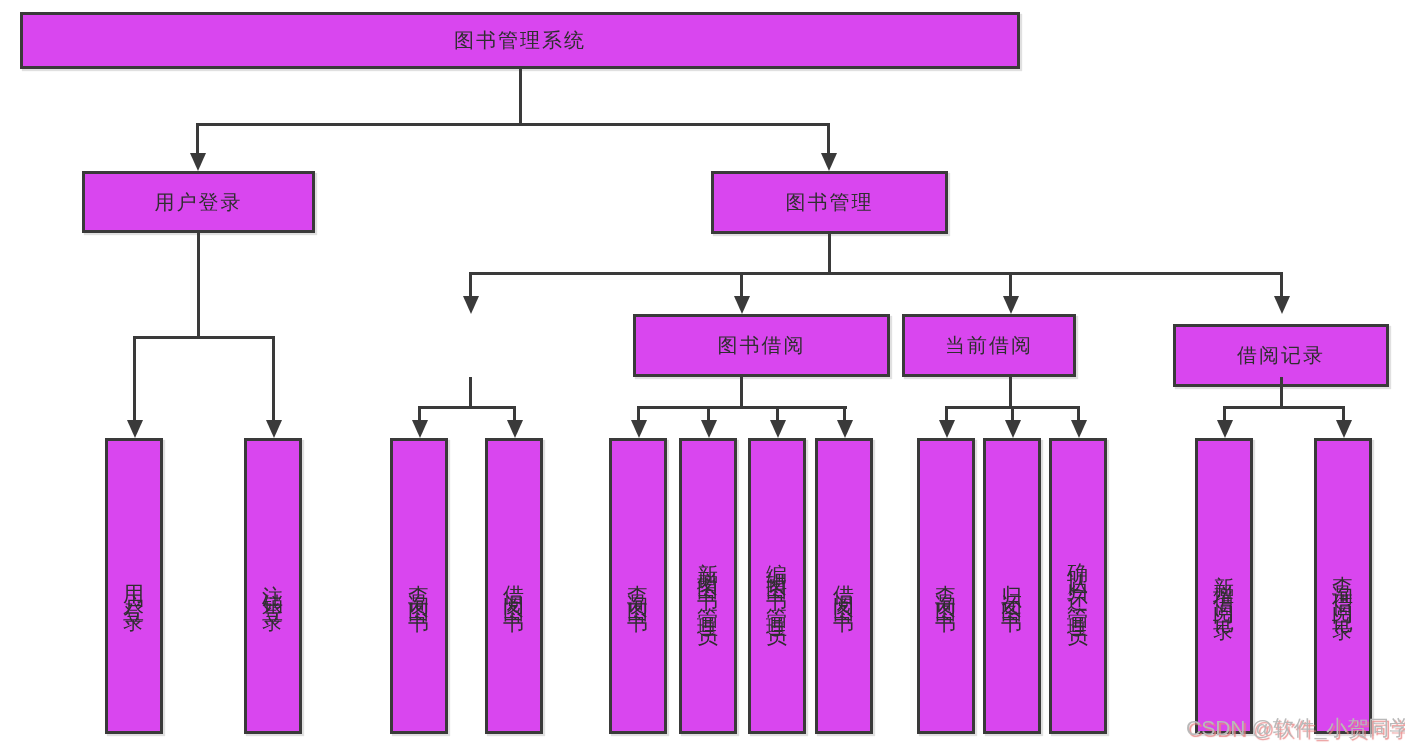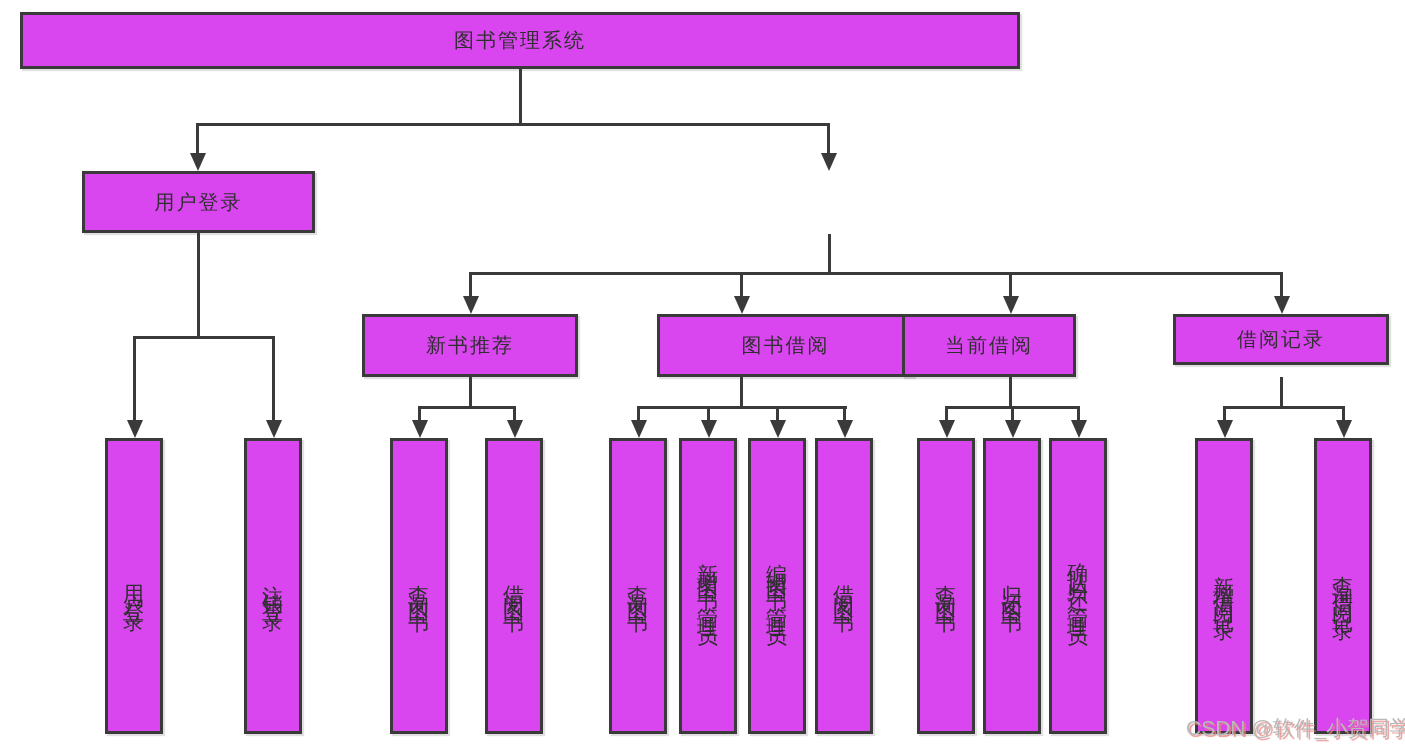--- a/index.html
+++ b/index.html
@@ -74,43 +74,43 @@
   </div>
 
   <div class="vline" style="left:519px; top:69px; height:57px;"></div>
   <div class="hline" style="left:196px; top:123px; width:634px;"></div>
   <div class="arrow" style="left:196px; top:123px; height:30px;"></div>
   <div class="arrow" style="left:827px; top:123px; height:30px;"></div>
 
   <div class="node h" style="left:82px; top:171px; width:233px; height:62px;">
     <span>用户登录</span>
   </div>
+  <div class="node h" style="left:711px; top:171px; width:237px; height:63px;">
+    <span>图书管理</span>
+  </div>
 
   <div class="vline" style="left:197px; top:233px; height:106px;"></div>
   <div class="hline" style="left:133px; top:336px; width:142px;"></div>
   <div class="arrow" style="left:133px; top:336px; height:84px;"></div>
   <div class="arrow" style="left:272px; top:336px; height:84px;"></div>
 
   <div class="vline" style="left:828px; top:234px; height:41px;"></div>
   <div class="hline" style="left:469px; top:272px; width:814px;"></div>
   <div class="arrow" style="left:469px; top:272px; height:24px;"></div>
   <div class="arrow" style="left:740px; top:272px; height:24px;"></div>
   <div class="arrow" style="left:1009px; top:272px; height:24px;"></div>
   <div class="arrow" style="left:1280px; top:272px; height:24px;"></div>
 
-  <div class="node h" style="left:362px; top:314px; width:216px; height:63px;">
-    <span>新书推荐</span>
-  </div>
-  <div class="node h" style="left:633px; top:314px; width:257px; height:63px;margin-left:24px;">
+  <div class="node h" style="left:633px; top:314px; width:257px; height:63px;">
     <span>图书借阅</span>
   </div>
   <div class="node h" style="left:902px; top:314px; width:174px; height:63px;">
     <span>当前借阅</span>
   </div>
-  <div class="node h" style="left:1173px; top:314px; width:216px; height:51px;">
+  <div class="node h" style="left:1173px; top:324px; width:216px; height:63px;">
     <span>借阅记录</span>
   </div>
 
   <div class="vline" style="left:469px; top:377px; height:32px;"></div>
   <div class="hline" style="left:418px; top:406px; width:98px;"></div>
   <div class="arrow" style="left:418px; top:406px; height:14px;"></div>
   <div class="arrow" style="left:513px; top:406px; height:14px;"></div>
 
   <div class="vline" style="left:740px; top:377px; height:32px;"></div>
   <div class="hline" style="left:637px; top:406px; width:210px;"></div>

